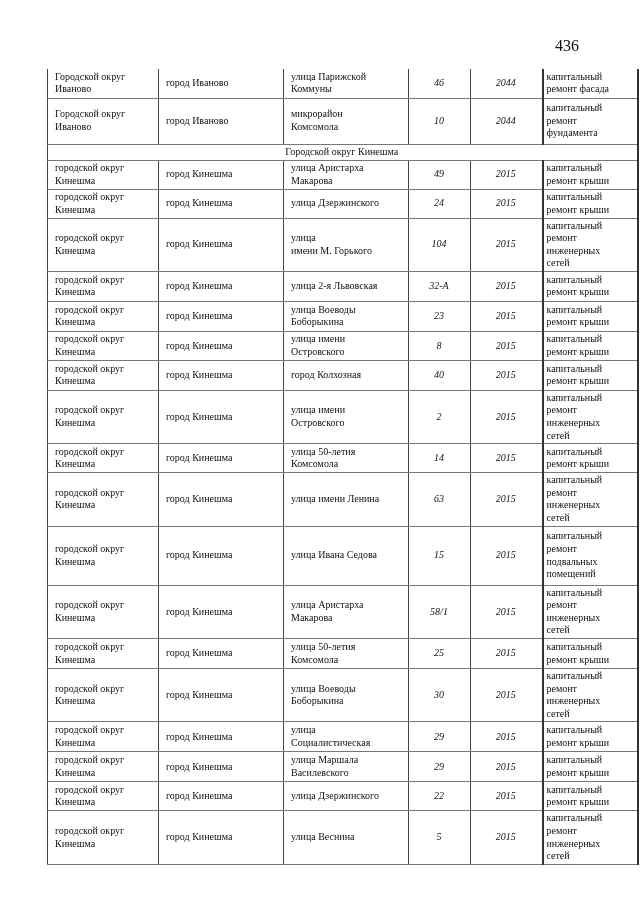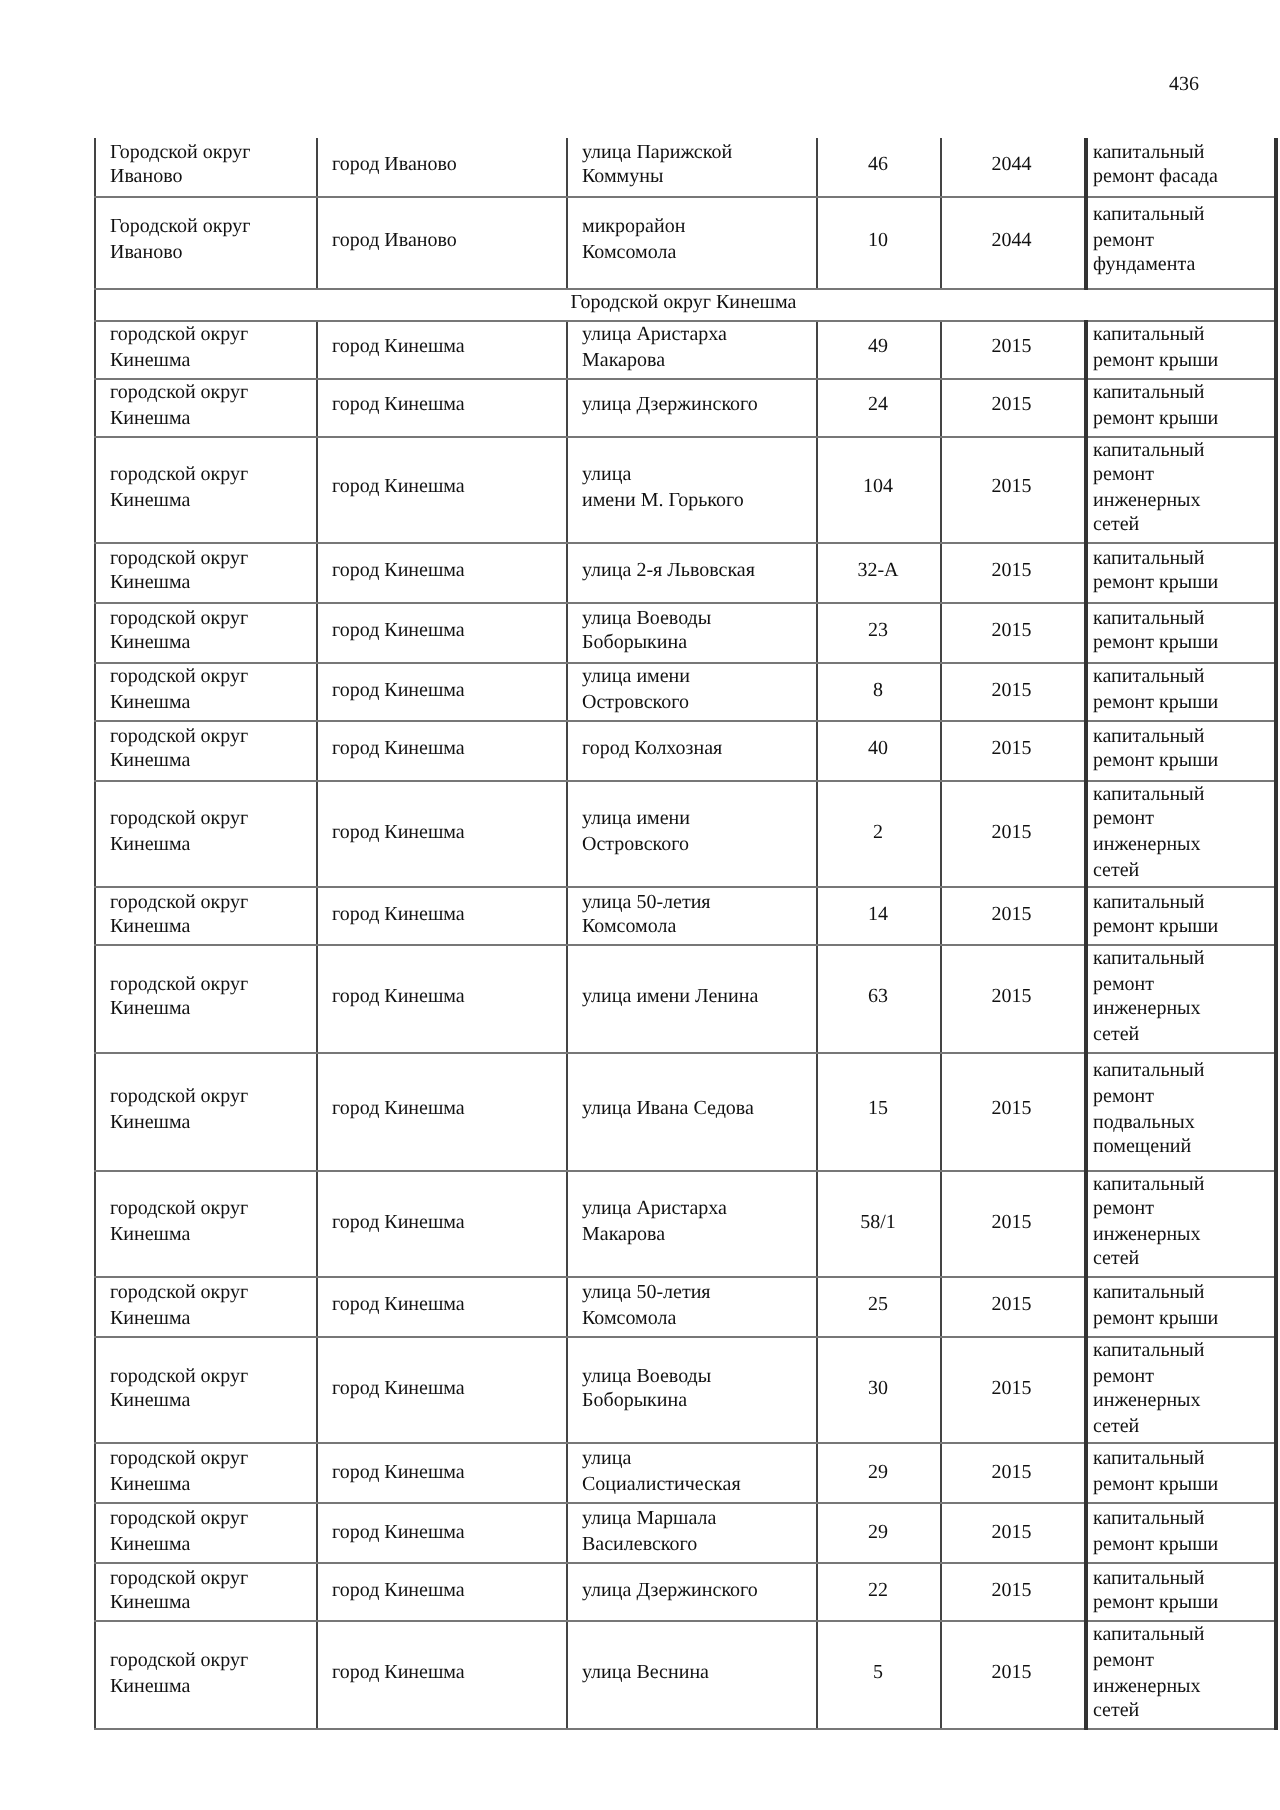--- a/index.html
+++ b/index.html
@@ -10,46 +10,46 @@
     body {
       width: 640px;
       height: 905px;
       position: relative;
       overflow: hidden;
       font-family: "Liberation Serif", "DejaVu Serif", serif;
       color: #111111;
     }
     .page-number {
       position: absolute;
-      left: 577px;
+      left: 552px;
       top: 37px;
       width: 30px;
       text-align: center;
-      font-size: 10px;
+      font-size: 16px;
     }
     table.doc-table {
       position: absolute;
       left: 47px;
       top: 69px;
       width: 590px;
       border-collapse: collapse;
       table-layout: fixed;
       font-size: 10px;
       line-height: 12.6px;
     }
     table.doc-table td {
       border-left: 1px solid #444;
       border-right: 1px solid #444;
       border-bottom: 1.5px solid #777;
       padding: 1px 8px 1px 7px;
       vertical-align: middle;
       overflow: hidden;
     }
     table.doc-table tr.first td { border-top: none; }
-    td.c-num, td.c-year { text-align: center; }
+    td.c-num, td.c-year { text-align: center; font-style: italic; }
     td.c-work { border-left: 2px solid #333 !important; border-right: 2px solid #333 !important; padding-left: 3px !important; padding-right: 2px !important; }
     td.section {
       text-align: center;
       border-right: 2px solid #333 !important;
     }
     .cell-text { white-space: pre-line; display: block; }
   </style>
 </head>
 <body>
 

